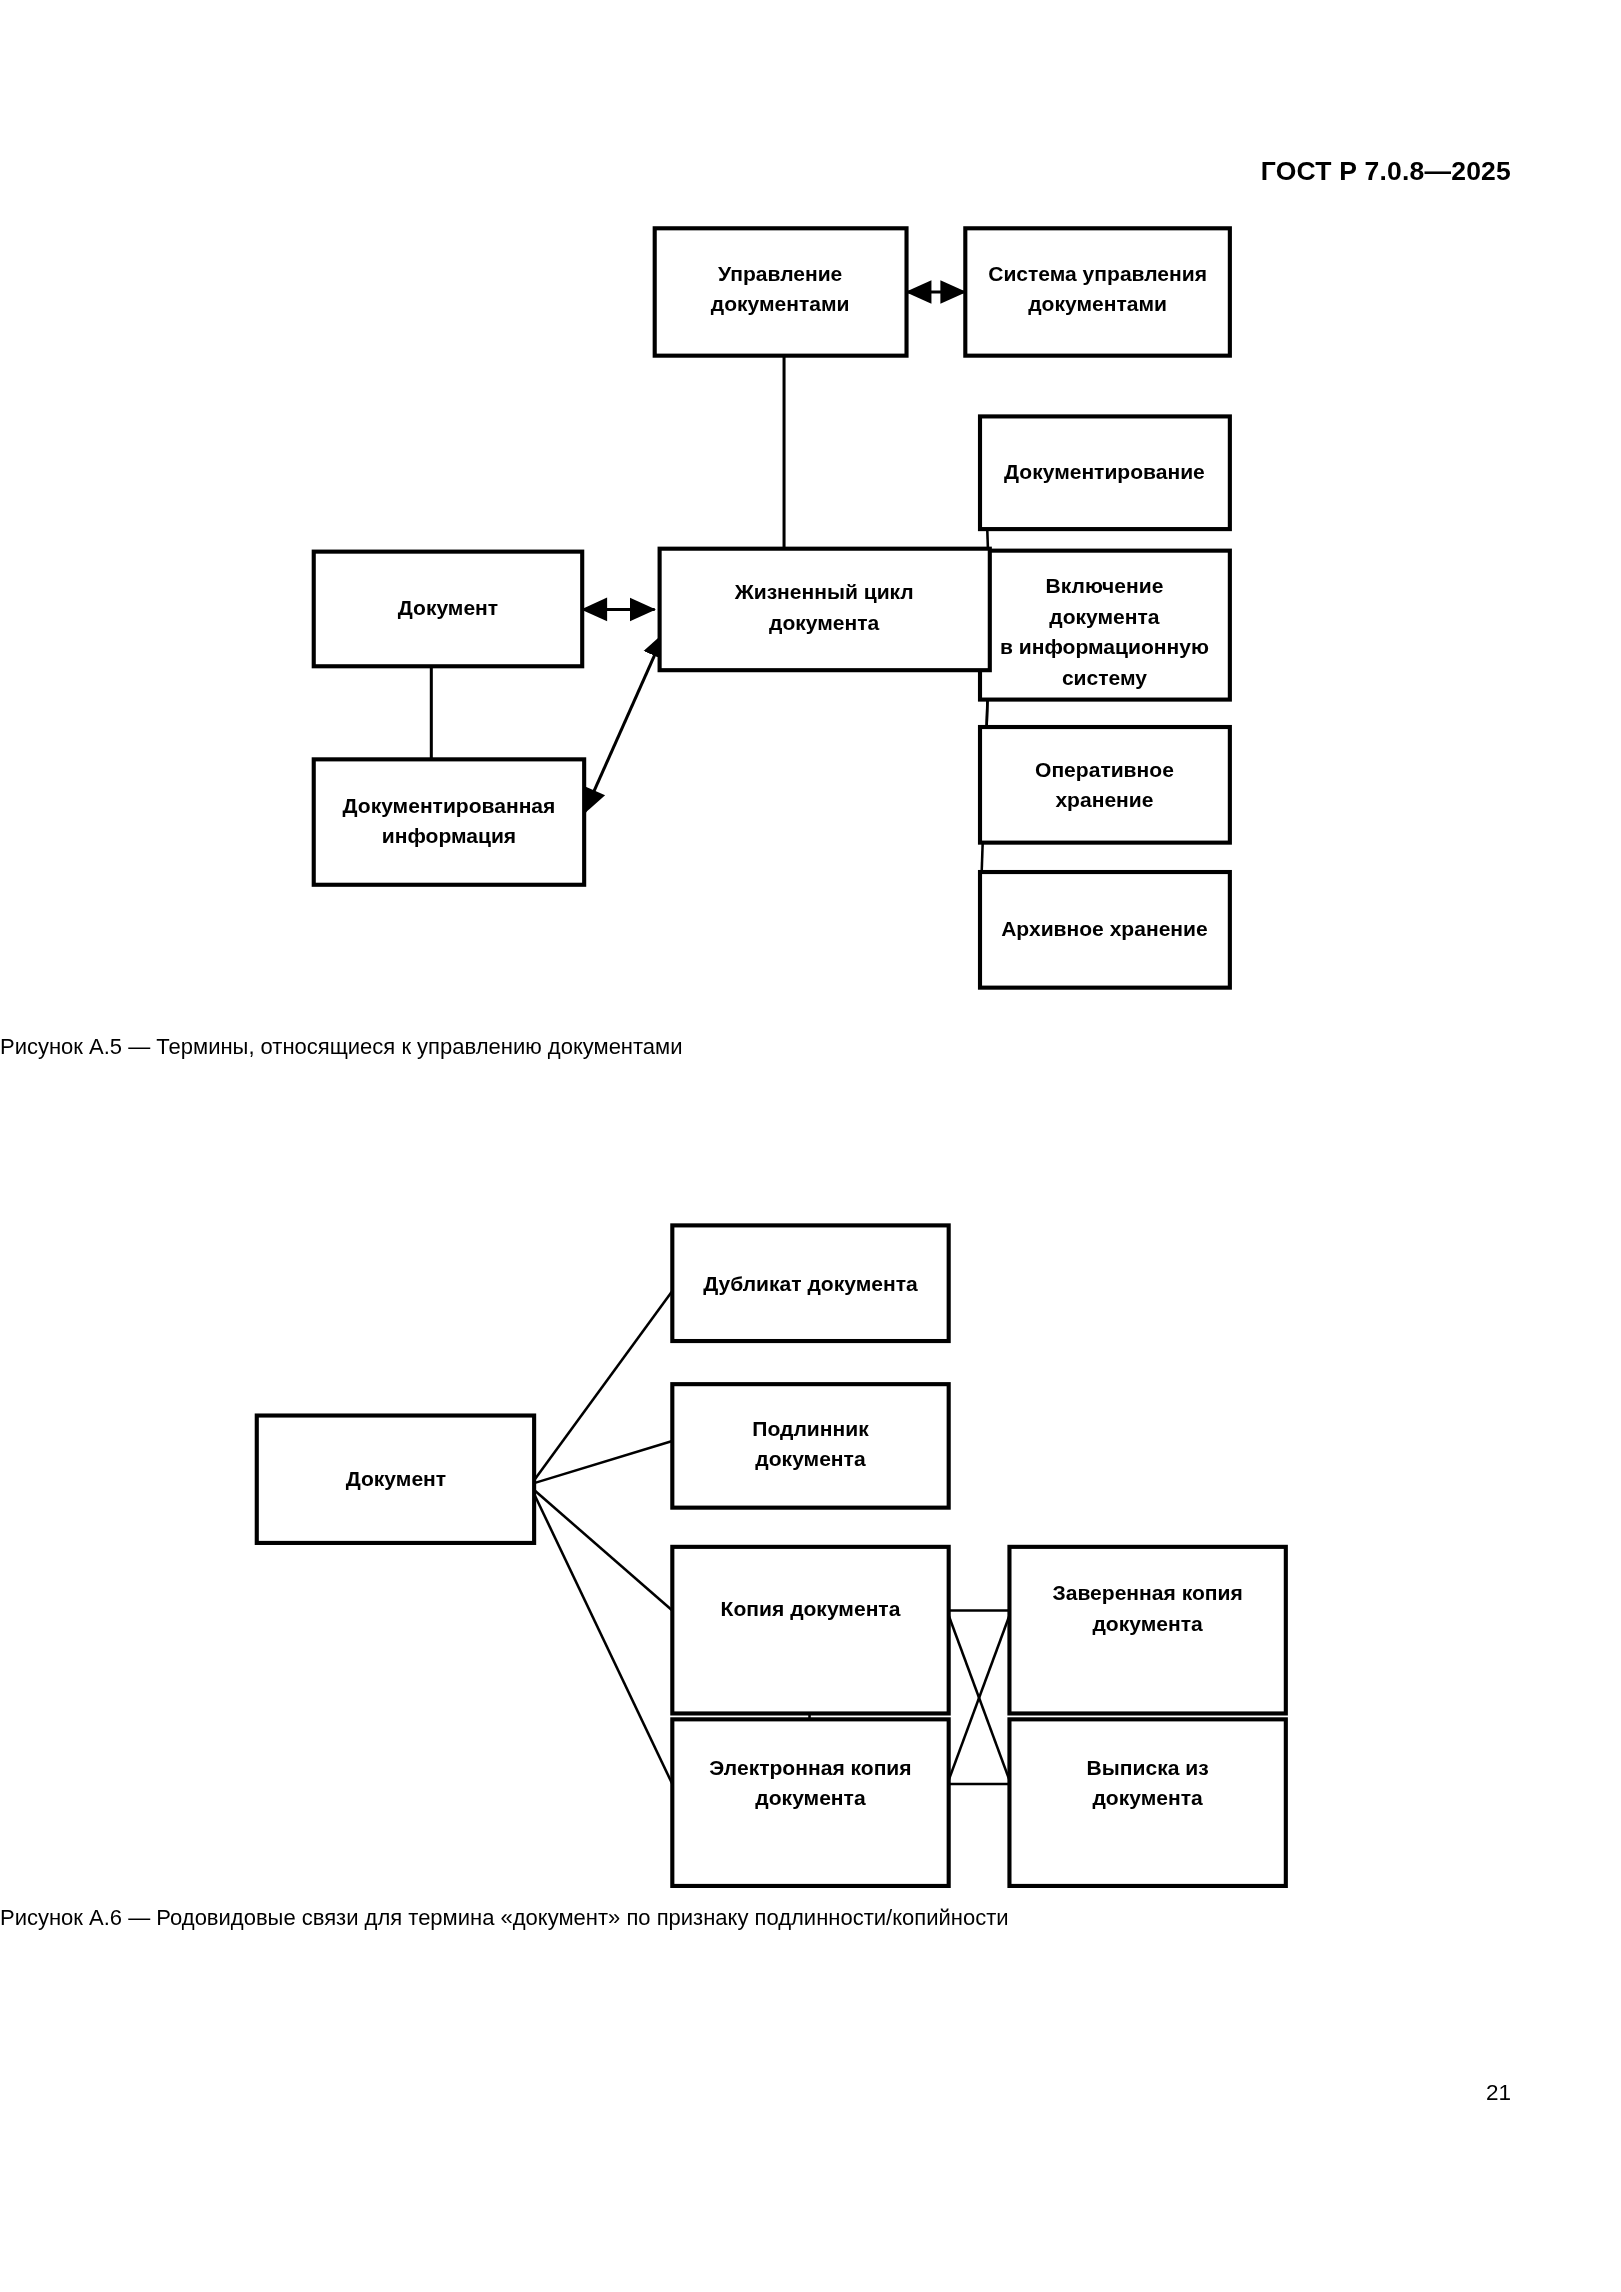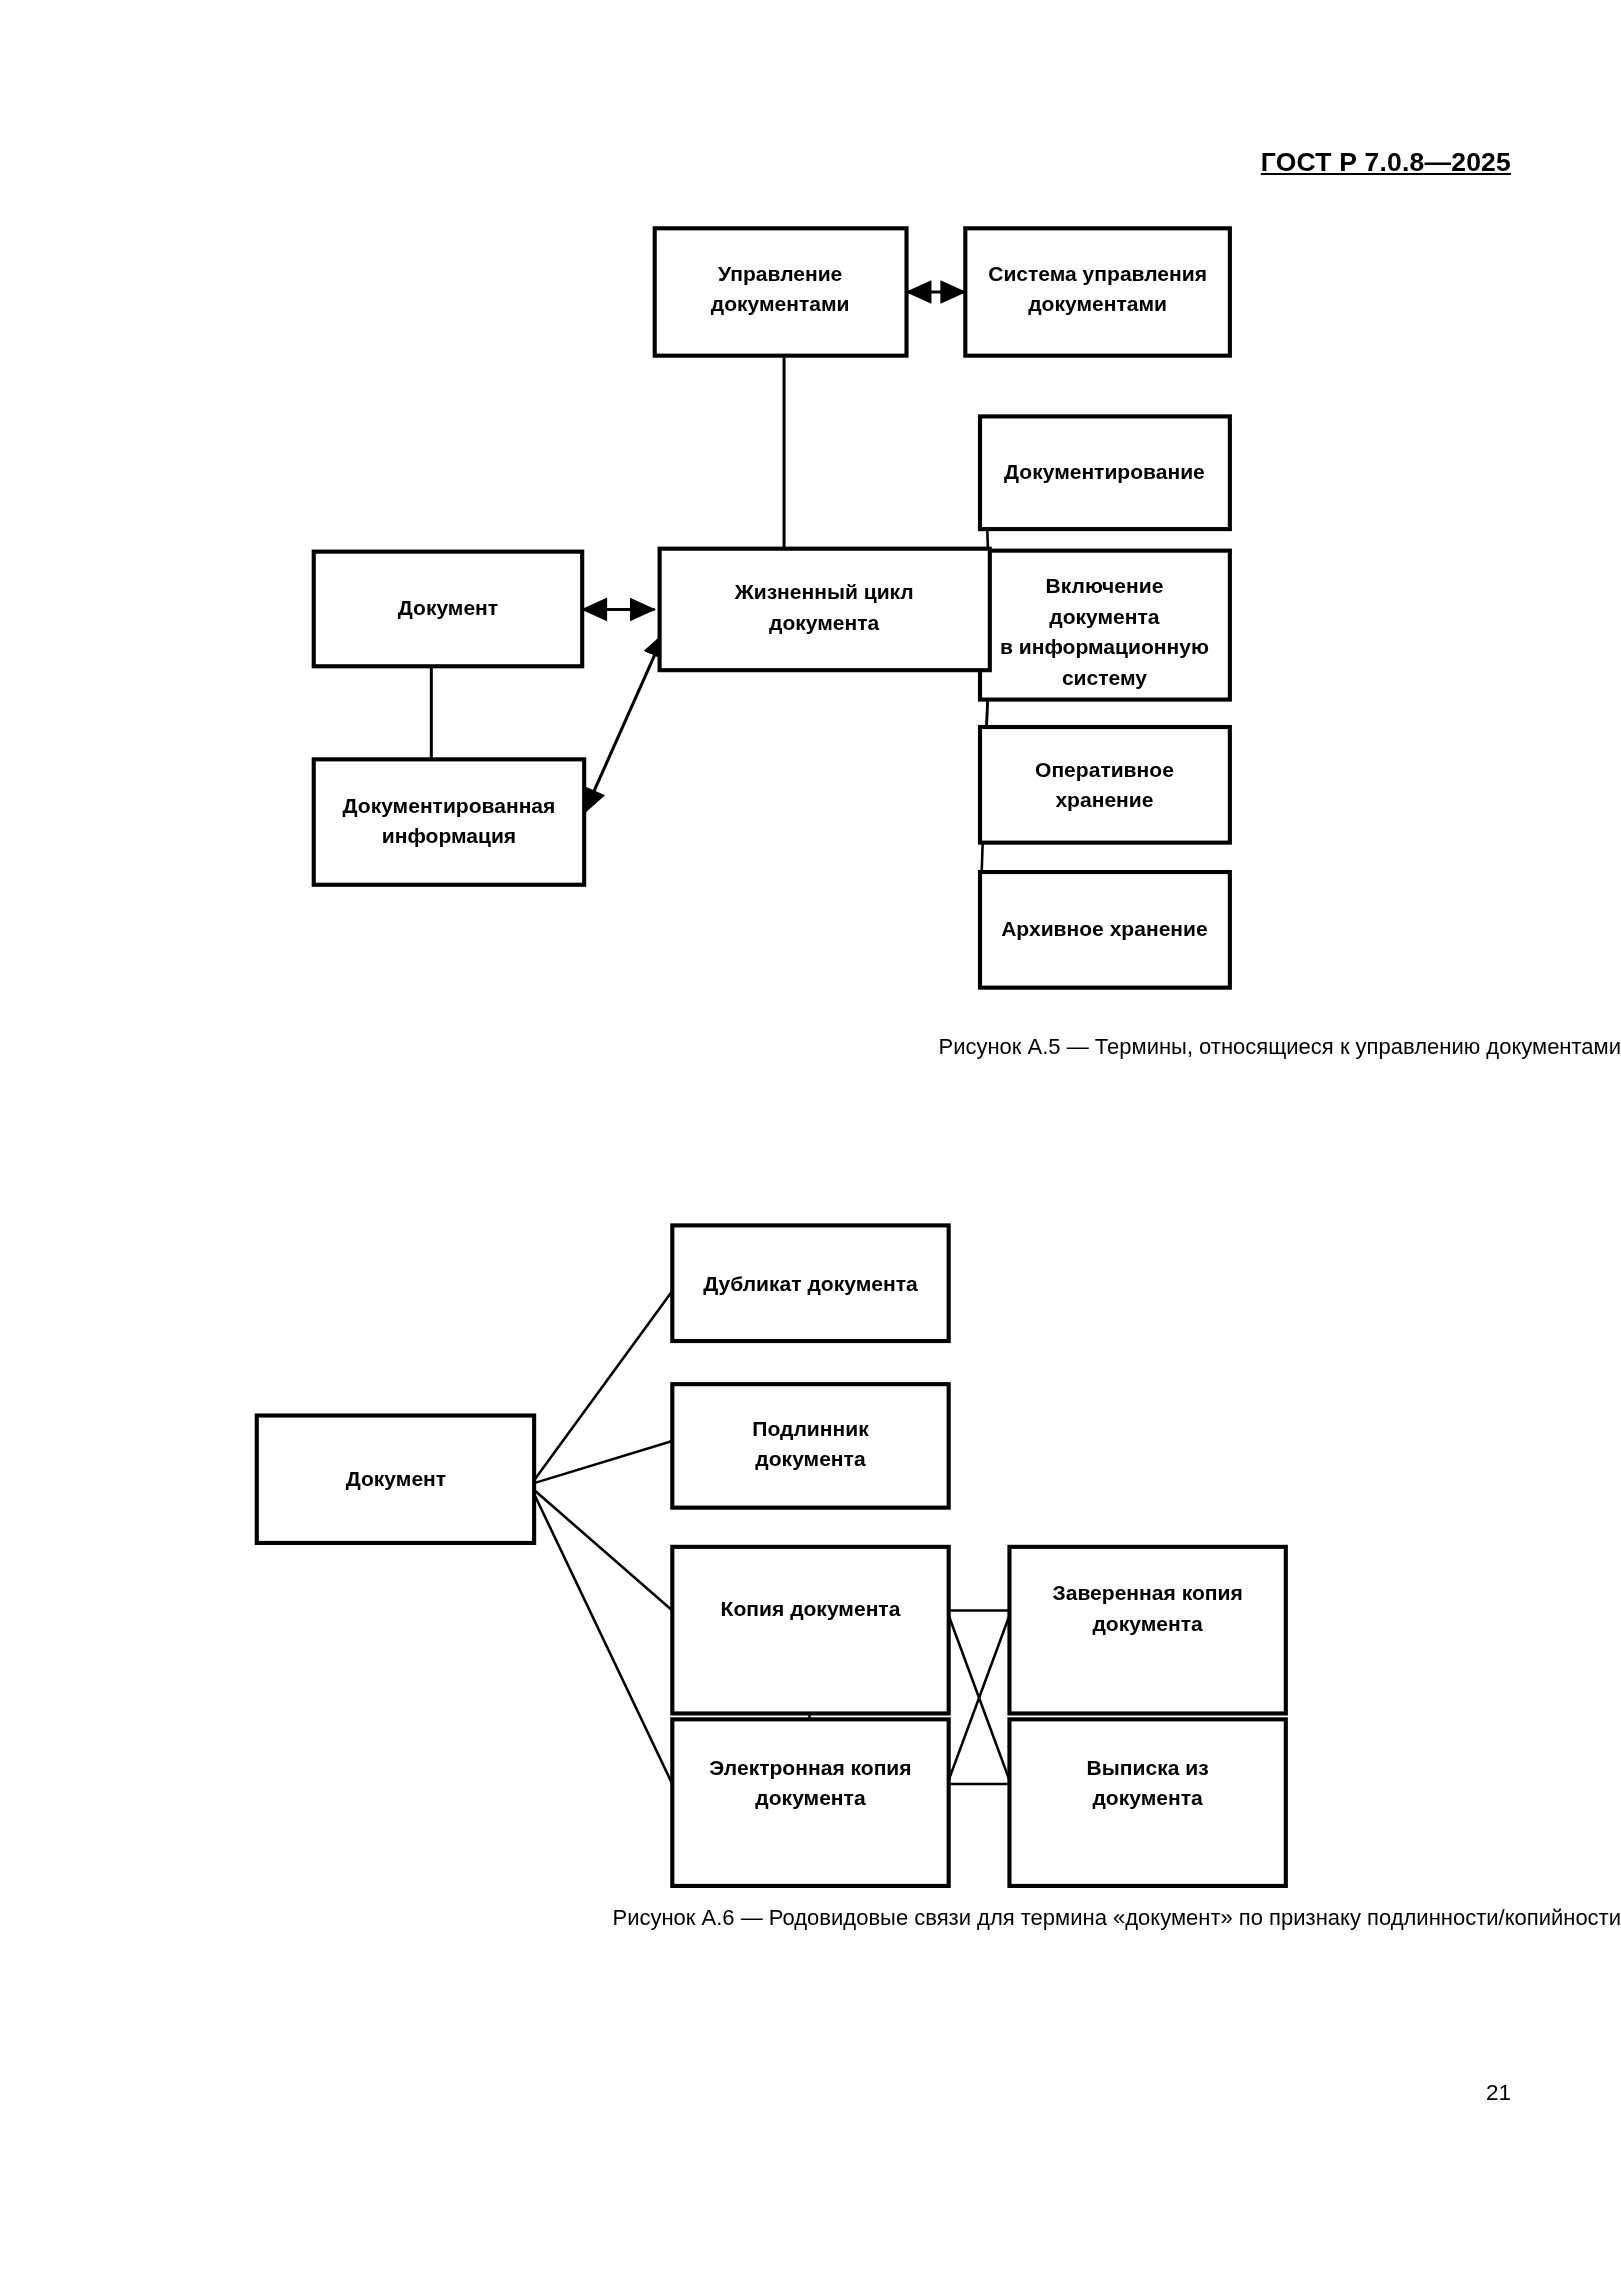--- a/index.html
+++ b/index.html
@@ -17,34 +17,33 @@
     overflow: hidden;
   }
   .page {
     position: absolute;
     inset: 0;
     width: 1621px;
     height: 2293px;
   }
   .doc-header {
     position: absolute;
-    top: 147px;
+    top: 156px;
     right: 110px;
     font-size: 26.5px;
     font-weight: bold;
     letter-spacing: 0.2px;
     white-space: nowrap;
-    text-decoration: underline;
   }
   .figure-caption {
     position: absolute;
     font-size: 22px;
     font-weight: normal;
     white-space: nowrap;
-    text-align: right;
+    text-align: left;
   }
   #caption-a5 { top: 1034px; left: 0; width: 1621px; }
   #caption-a6 { top: 1905px; left: 0; width: 1621px; }
   .page-number {
     position: absolute;
     top: 2056px;
     right: 110px;
     font-size: 22.5px;
     margin-top: 24px;
   }

